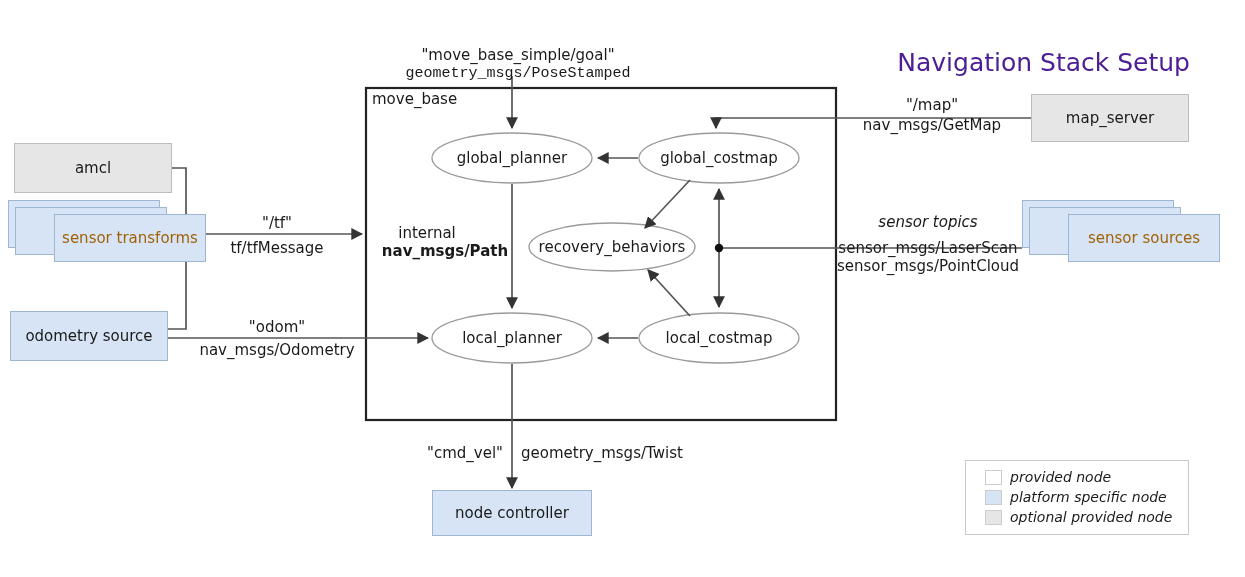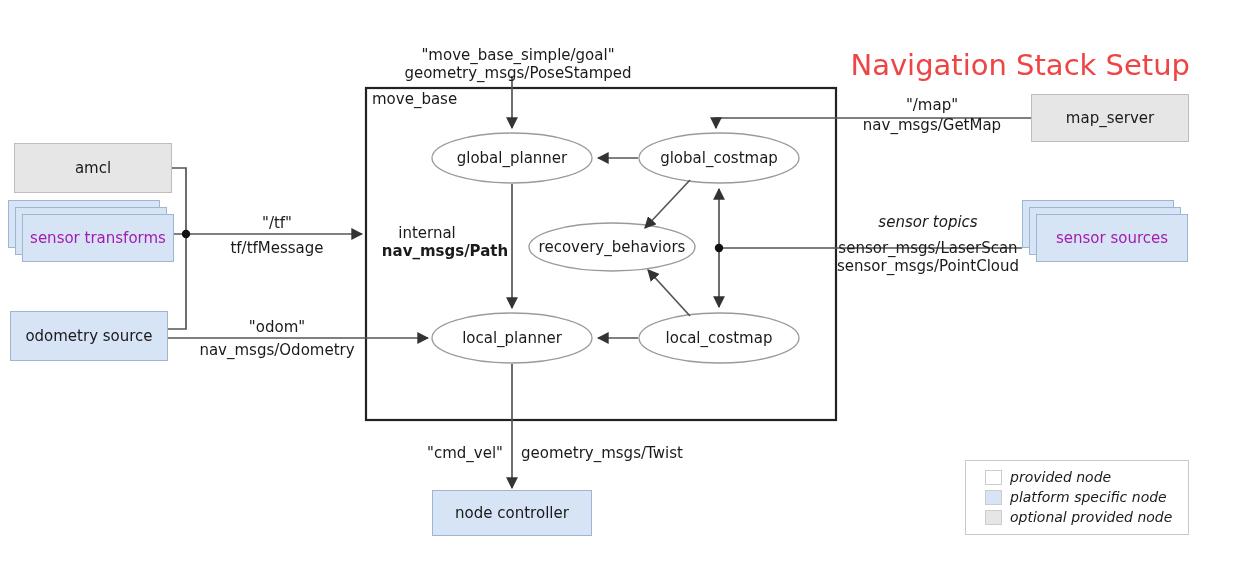--- a/index.html
+++ b/index.html
@@ -86,38 +86,39 @@
     position: absolute;
     box-sizing: border-box;
     background: #d6e4f5;
     border: 1px solid #9db6d4;
   }
   .stack .sheet.front {
     display: flex;
     align-items: center;
     justify-content: center;
     font-size: 15px;
-    color: #a21caf;
+    color: #a16207;
+    margin-left: 32px;
   }
   
   .ell-label {
     position: absolute;
     transform: translate(-50%, -50%);
     font-size: 15px;
     color: #1a1a1a;
     white-space: pre;
     z-index: 2;
   }
   
   #title {
     position: absolute;
     right: 55px;
     top: 48px;
-    font-size: 29px;
-    color: #ef4444;
+    font-size: 25px;
+    color: #4c1d95;
     white-space: pre;
   }
   
   #legend {
     position: absolute;
     left: 965px;
     top: 460px;
     width: 224px;
     box-sizing: border-box;
     border: 1px solid #c9c9c9;
@@ -222,21 +223,21 @@
 
   <div class="stack" style="left:1022px; top:200px; width:175px; height:68px;">
     <div class="sheet" style="left:0px;  top:0px;  width:152px; height:48px;"></div>
     <div class="sheet" style="left:7px;  top:7px;  width:152px; height:48px;"></div>
     <div class="sheet front" style="left:14px; top:14px; width:152px; height:48px;">sensor sources</div>
   </div>
 
   <div class="nodebox blue" style="left:432px; top:490px; width:160px; height:46px;">node controller</div>
 
   <div class="lbl ctr" style="left:518px; top:46px;">"move_base_simple/goal"</div>
-  <div class="lbl ctr" style="left:518px; top:64px;">geometry_msgs/PoseStamped</div>
+  <div class="lbl ctr" style="left:518px; top:64px;font-family:Liberation Mono, monospace;">geometry_msgs/PoseStamped</div>
 
   <div class="lbl ctr" style="left:932px; top:96px;">"/map"</div>
   <div class="lbl ctr" style="left:932px; top:116px;">nav_msgs/GetMap</div>
 
   <div class="lbl ctr italic" style="left:928px; top:213px;">sensor topics</div>
   <div class="lbl ctr" style="left:928px; top:239px;">sensor_msgs/LaserScan</div>
   <div class="lbl ctr" style="left:928px; top:257px;">sensor_msgs/PointCloud</div>
 
   <div class="lbl ctr" style="left:277px; top:214px;">"/tf"</div>
   <div class="lbl ctr" style="left:277px; top:239px;">tf/tfMessage</div>

